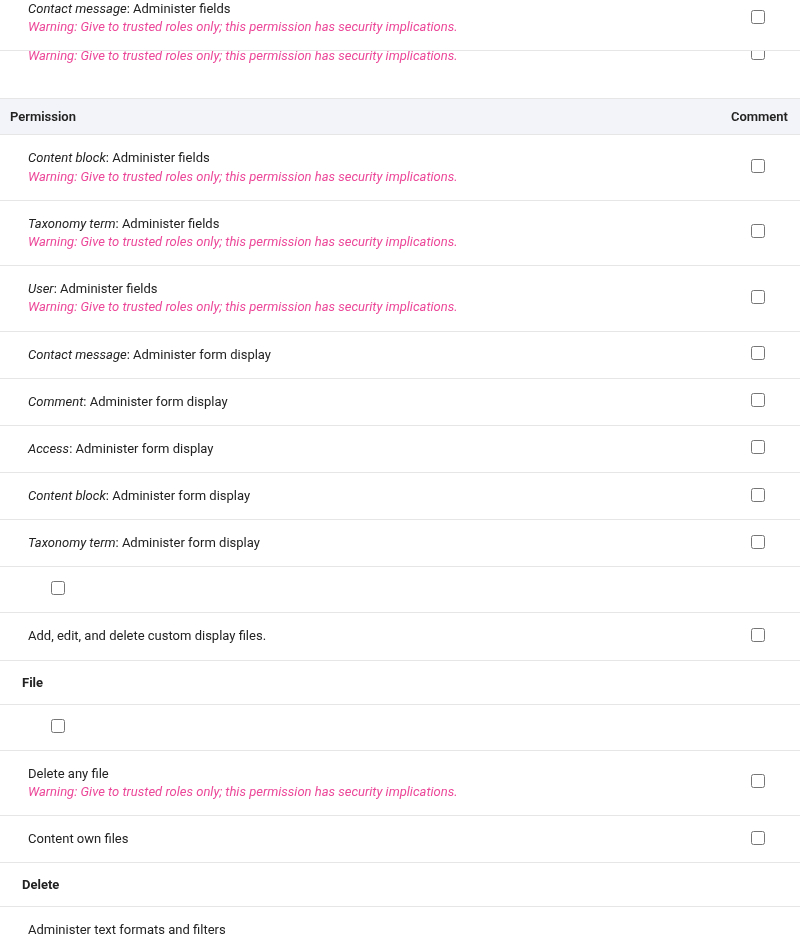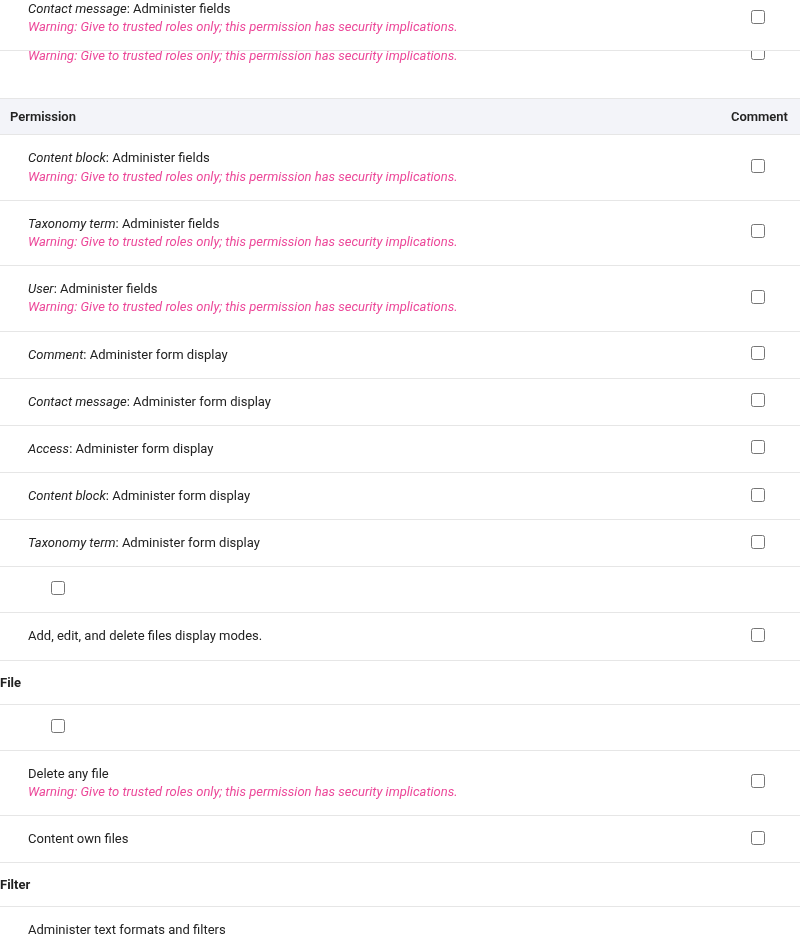--- a/index.html
+++ b/index.html
@@ -3,21 +3,21 @@
 <meta charset="utf-8">
 <style>
 * { box-sizing: border-box; margin: 0; padding: 0; }
 body { font-family: -apple-system, BlinkMacSystemFont, "Segoe UI", Roboto, sans-serif; font-size: 13px; color: #222; background: #fff; width: 800px; }
 .sticky-header { position: sticky; top: 0; background: #f3f4f9; display: flex; padding: 10px 12px 10px 10px; font-weight: 600; border-bottom: 1px solid #e6e6e6; z-index: 10; }
 .sticky-header .col-perm { flex: 1; }
 .sticky-header .col-vendor { width: 60px; text-align: right; }
 .row { display: flex; align-items: center; padding: 14px 12px 14px 28px; border-bottom: 1px solid #e6e6e6; }
 .row .cell-label { flex: 1; line-height: 1.4; }
 .row .cell-check { width: 60px; text-align: center; }
-.section-header { font-weight: 700; padding: 14px 12px 14px 0; border-bottom: 1px solid #e6e6e6; background: #fff; }
+.section-header { font-weight: 700; padding: 14px 12px 14px 22px; border-bottom: 1px solid #e6e6e6; background: #fff; }
 .entity { font-style: italic; color: #222; }
 .warning { font-style: italic; color: #ec4899; }
 input[type="checkbox"] { width: 14px; height: 14px; accent-color: #1a5fff; }
 .row-cut { padding-top: 0; padding-bottom: 0; height: 48px; overflow: hidden; }
 .row-cut .cell-label { position: relative; top: -28px; }
 .row-cut .cell-check { position: relative; top: -20px; }
 </style>
 </head>
 <body>
 
@@ -49,63 +49,63 @@
     </div>
     <div class="row">
       <div class="cell-label"><span class="entity">Taxonomy term</span>: Administer fields<br><span class="warning">Warning: Give to trusted roles only; this permission has security implications.</span></div>
       <div class="cell-check"><input type="checkbox" style=""></div>
     </div>
     <div class="row">
       <div class="cell-label"><span class="entity">User</span>: Administer fields<br><span class="warning">Warning: Give to trusted roles only; this permission has security implications.</span></div>
       <div class="cell-check"><input type="checkbox" style=""></div>
     </div>
     <div class="row">
-      <div class="cell-label"><span class="entity">Comment</span>: Administer form display</div>
+      <div class="cell-label"><span class="entity">Contact message</span>: Administer form display</div>
       <div class="cell-check"><input type="checkbox" style=""></div>
     </div>
     <div class="row">
-      <div class="cell-label"><span class="entity">Contact message</span>: Administer form display</div>
+      <div class="cell-label"><span class="entity">Comment</span>: Administer form display</div>
       <div class="cell-check"><input type="checkbox" style=""></div>
     </div>
     <div class="row">
       <div class="cell-label"><span class="entity">Access</span>: Administer form display</div>
       <div class="cell-check"><input type="checkbox" style=""></div>
     </div>
     <div class="row">
       <div class="cell-label"><span class="entity">Content block</span>: Administer form display</div>
       <div class="cell-check"><input type="checkbox" style=""></div>
     </div>
     <div class="row">
       <div class="cell-label"><span class="entity">Taxonomy term</span>: Administer form display</div>
       <div class="cell-check"><input type="checkbox" style=""></div>
     </div>
     <div class="row">
       <div class="cell-check"><input type="checkbox" style=""></div>
     </div>
     <div class="row">
-      <div class="cell-label">Add, edit, and delete files display modes.</div>
+      <div class="cell-label">Add, edit, and delete custom display files.</div>
       <div class="cell-check"><input type="checkbox" style=""></div>
     </div>
   </div>
 
 <div class="section-header">File</div>
 <div id="file-rows">
     <div class="row">
       <div class="cell-check"><input type="checkbox" style=""></div>
     </div>
     <div class="row">
       <div class="cell-label">Delete any file<br><span class="warning">Warning: Give to trusted roles only; this permission has security implications.</span></div>
       <div class="cell-check"><input type="checkbox" style=""></div>
     </div>
     <div class="row">
       <div class="cell-label">Content own files</div>
       <div class="cell-check"><input type="checkbox" style=""></div>
     </div>
   </div>
 
-<div class="section-header">Filter</div>
+<div class="section-header">Delete</div>
 <div class="row">
   <div class="cell-label">
     <span>Administer text formats and filters</span><br>
     
   </div>
 
 </div>
 
 </body></html>

